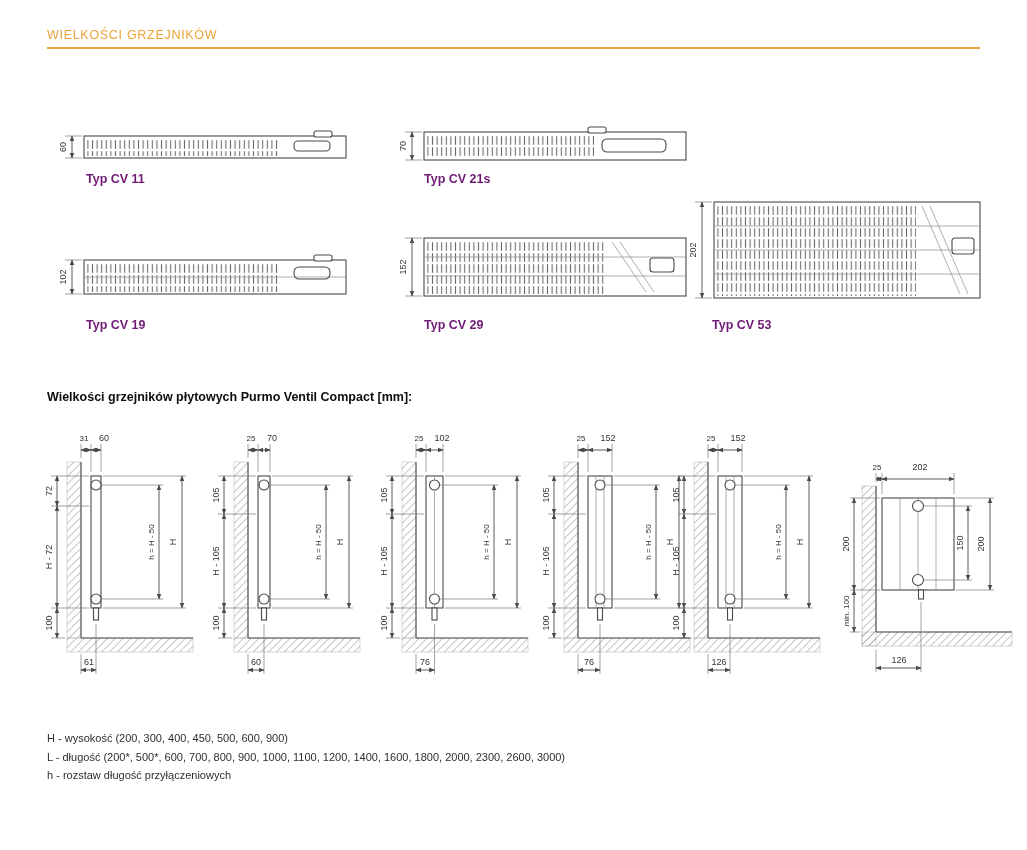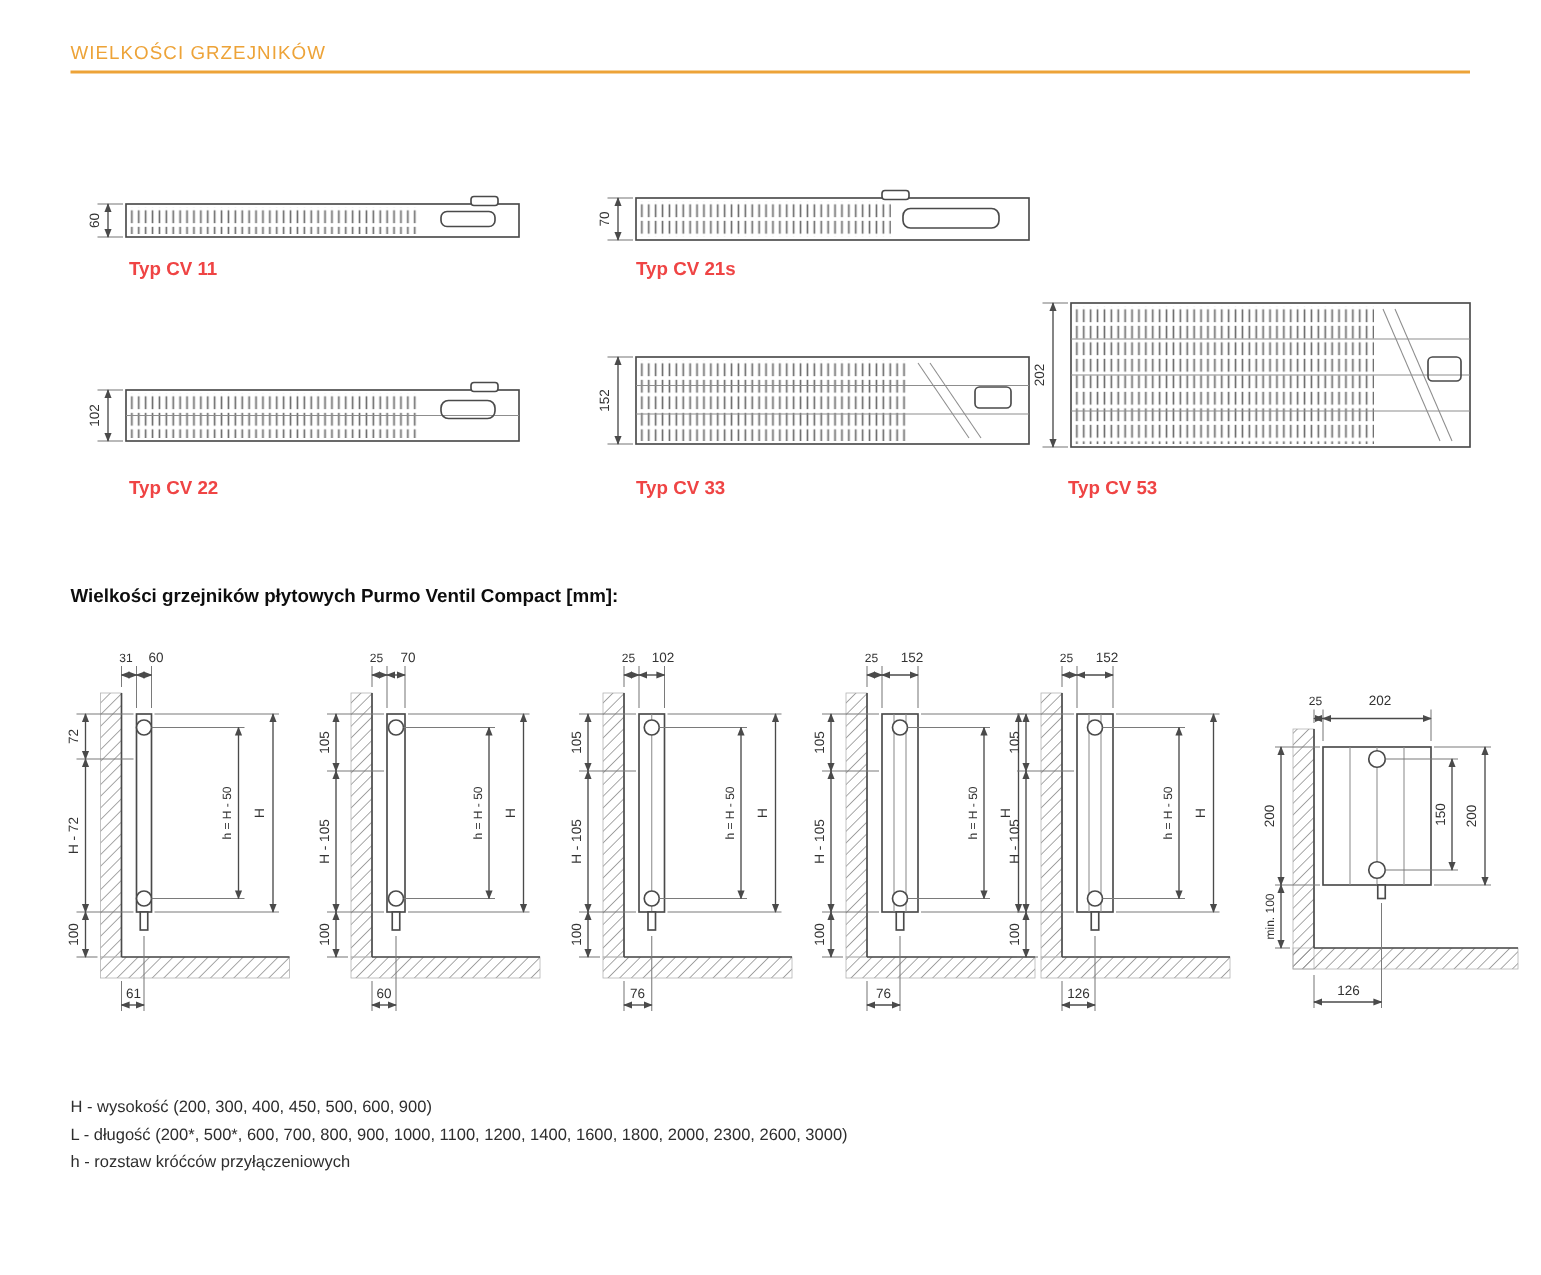--- a/index.html
+++ b/index.html
@@ -4,21 +4,21 @@
 <style>
   * { margin:0; padding:0; box-sizing:border-box; }
   html,body { background:#ffffff; }
   body { font-family:"Liberation Sans","DejaVu Sans",sans-serif; }
   .page { position:relative; width:1027px; height:788px; background:#fff; overflow:hidden; }
 
   .title { position:absolute; left:47px; top:28px; color:#EDA338; font-size:12.5px;
            letter-spacing:.7px; font-weight:400; }
   .rule  { position:absolute; left:47px; top:47px; width:933px; border-top:2px solid #EDA338; }
 
-  .type-label   { position:absolute; font-size:12.5px; font-weight:700; color:#ef4444;text-align:right; }
+  .type-label   { position:absolute; font-size:12.5px; font-weight:700; color:#701a75;text-align:right; }
   .section-title{ position:absolute; left:47px; top:378px; font-size:12.5px; font-weight:700; color:#0d0d0d;margin-top:12px; }
 
   .footnotes { position:absolute; left:47px; top:729px; font-size:11px; color:#2e2e2e; line-height:18.5px; }
 
   svg { position:absolute; overflow:visible; }
   .ln   { stroke:#4a4a4a; stroke-width:1.1; fill:none; }
   .lnf  { stroke:#4a4a4a; stroke-width:1.1; fill:#ffffff; }
   .thin { stroke:#8d8d8d; stroke-width:.7; fill:none; }
   .ext  { stroke:#7a7a7a; stroke-width:.7; }
   .dimln{ stroke:#4a4a4a; stroke-width:.9; }
@@ -88,40 +88,40 @@
       <text class="dim" text-anchor="middle" transform="translate(8,25) rotate(-90)">102</text>
     </g>
     <g>
       <rect class="lnf" x="26" y="8" width="262" height="34"></rect>
       <rect x="28" y="10" width="194" height="30" fill="url(#fins)"></rect>
       <line class="thin" x1="26" y1="25" x2="288" y2="25"></line>
       <rect class="ln" x="236" y="15" width="36" height="12" rx="5"></rect>
       <rect class="lnf" x="256" y="3" width="18" height="6" rx="2"></rect>
     </g>
   </svg>
-  <div class="type-label" style="left:86px;top:318px">Typ CV 22</div>
+  <div class="type-label" style="left:86px;top:318px">Typ CV 19</div>
 
   <svg style="left:398px;top:230px" width="300" height="74" viewBox="0 0 300 74">
     <g>
       <line class="ext" x1="7" y1="8" x2="24" y2="8"></line>
         <line class="ext" x1="7" y1="66" x2="24" y2="66"></line>
       <line class="dimln" x1="14" y1="8" x2="14" y2="66" marker-start="url(#arw)" marker-end="url(#arw)"></line>
       <text class="dim" text-anchor="middle" transform="translate(8,37) rotate(-90)">152</text>
     </g>
     <g>
       <rect class="lnf" x="26" y="8" width="262" height="58"></rect>
       <rect x="28" y="10" width="180" height="54" fill="url(#fins)"></rect>
       <line class="thin" x1="26" y1="27" x2="288" y2="27"></line>
       <line class="thin" x1="26" y1="46" x2="288" y2="46"></line>
       <line class="thin" x1="214" y1="12" x2="248" y2="62"></line>
       <line class="thin" x1="222" y1="12" x2="256" y2="62"></line>
       <rect class="ln" x="252" y="28" width="24" height="14" rx="3"></rect>
     </g>
   </svg>
-  <div class="type-label" style="left:424px;top:318px">Typ CV 33</div>
+  <div class="type-label" style="left:424px;top:318px">Typ CV 29</div>
 
   <svg style="left:688px;top:194px" width="306" height="112" viewBox="0 0 306 112">
     <g>
       <line class="ext" x1="7" y1="8" x2="24" y2="8"></line>
         <line class="ext" x1="7" y1="104" x2="24" y2="104"></line>
       <line class="dimln" x1="14" y1="8" x2="14" y2="104" marker-start="url(#arw)" marker-end="url(#arw)"></line>
       <text class="dim" text-anchor="middle" transform="translate(8,56) rotate(-90)">202</text>
     </g>
     <g>
       <rect class="lnf" x="26" y="8" width="266" height="96"></rect>
@@ -415,16 +415,16 @@
       <line class="ext" x1="40" y1="190" x2="40" y2="212"></line>
         <line class="ext" x1="85" y1="142" x2="85" y2="212"></line>
       <line class="dimln" x1="40" y1="208" x2="85" y2="208" marker-start="url(#arw)" marker-end="url(#arw)"></line>
       <text class="dim" text-anchor="middle" x="63" y="203">126</text>
     </g>
   </svg>
 
   <div class="footnotes">
     <div>H - wysokość (200, 300, 400, 450, 500, 600, 900)</div>
     <div>L - długość (200*, 500*, 600, 700, 800, 900, 1000, 1100, 1200, 1400, 1600, 1800, 2000, 2300, 2600, 3000)</div>
-    <div>h - rozstaw króćców przyłączeniowych</div>
+    <div>h - rozstaw długość przyłączeniowych</div>
   </div>
 
 </div>
 
 </body></html>

